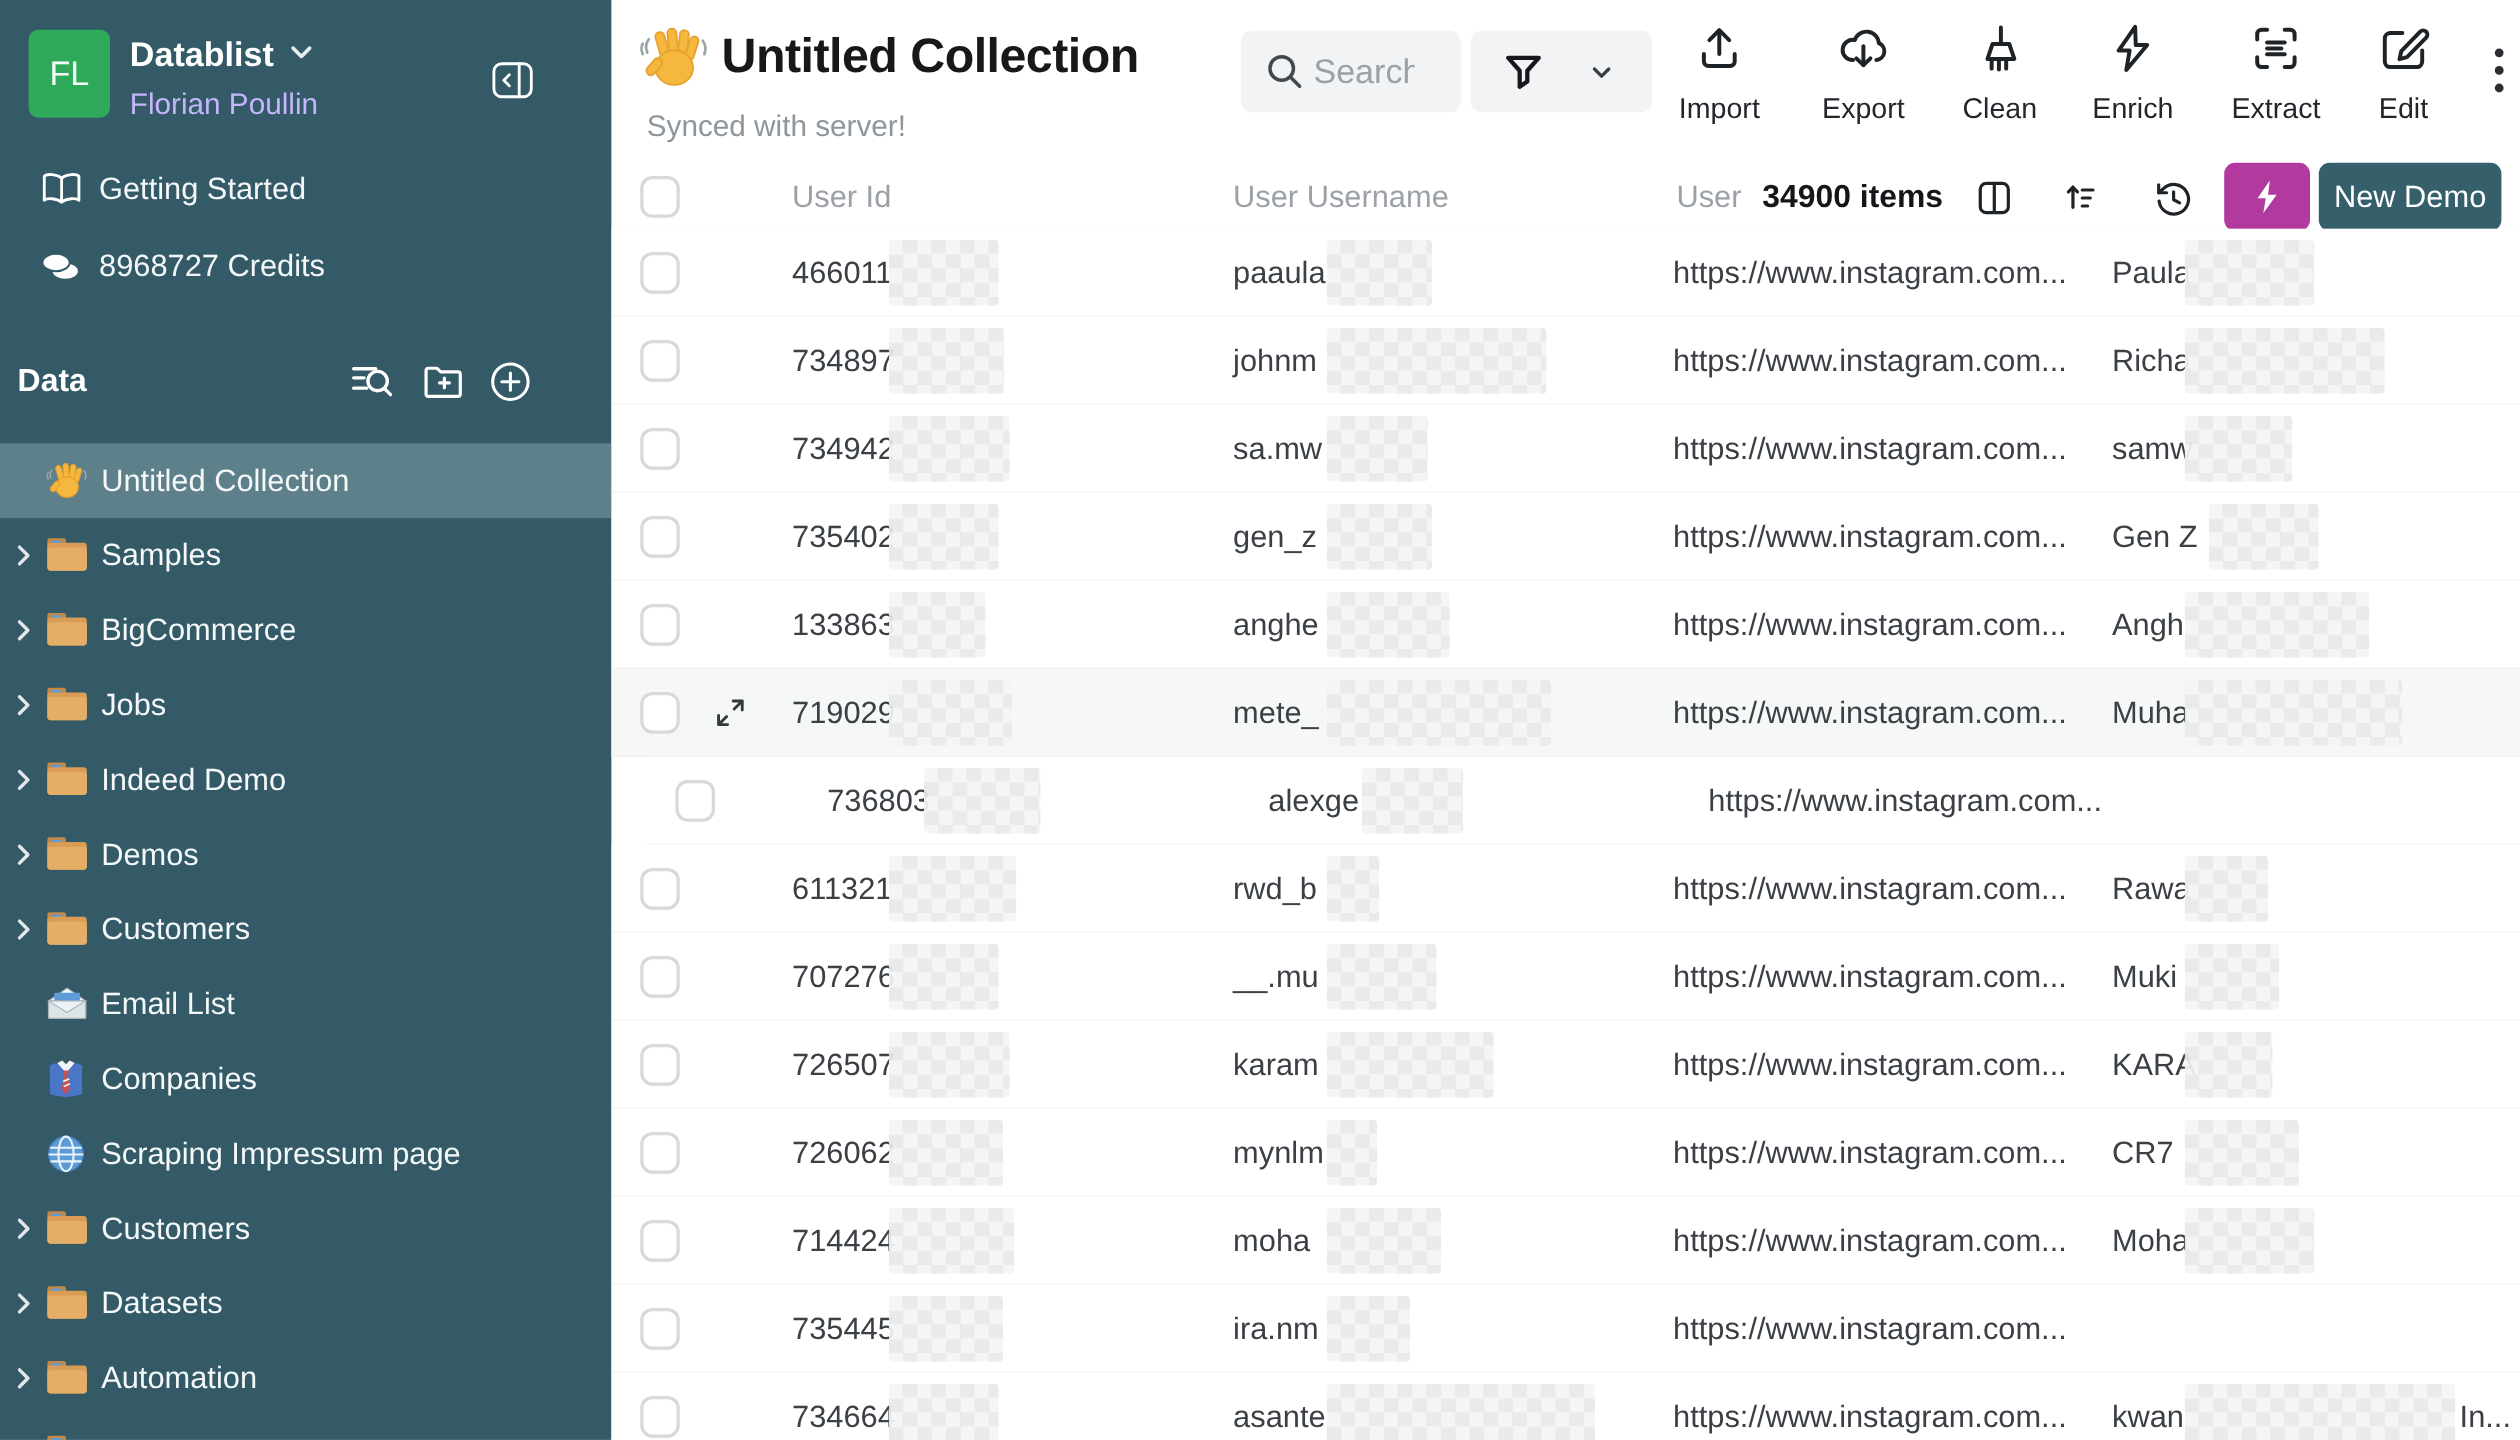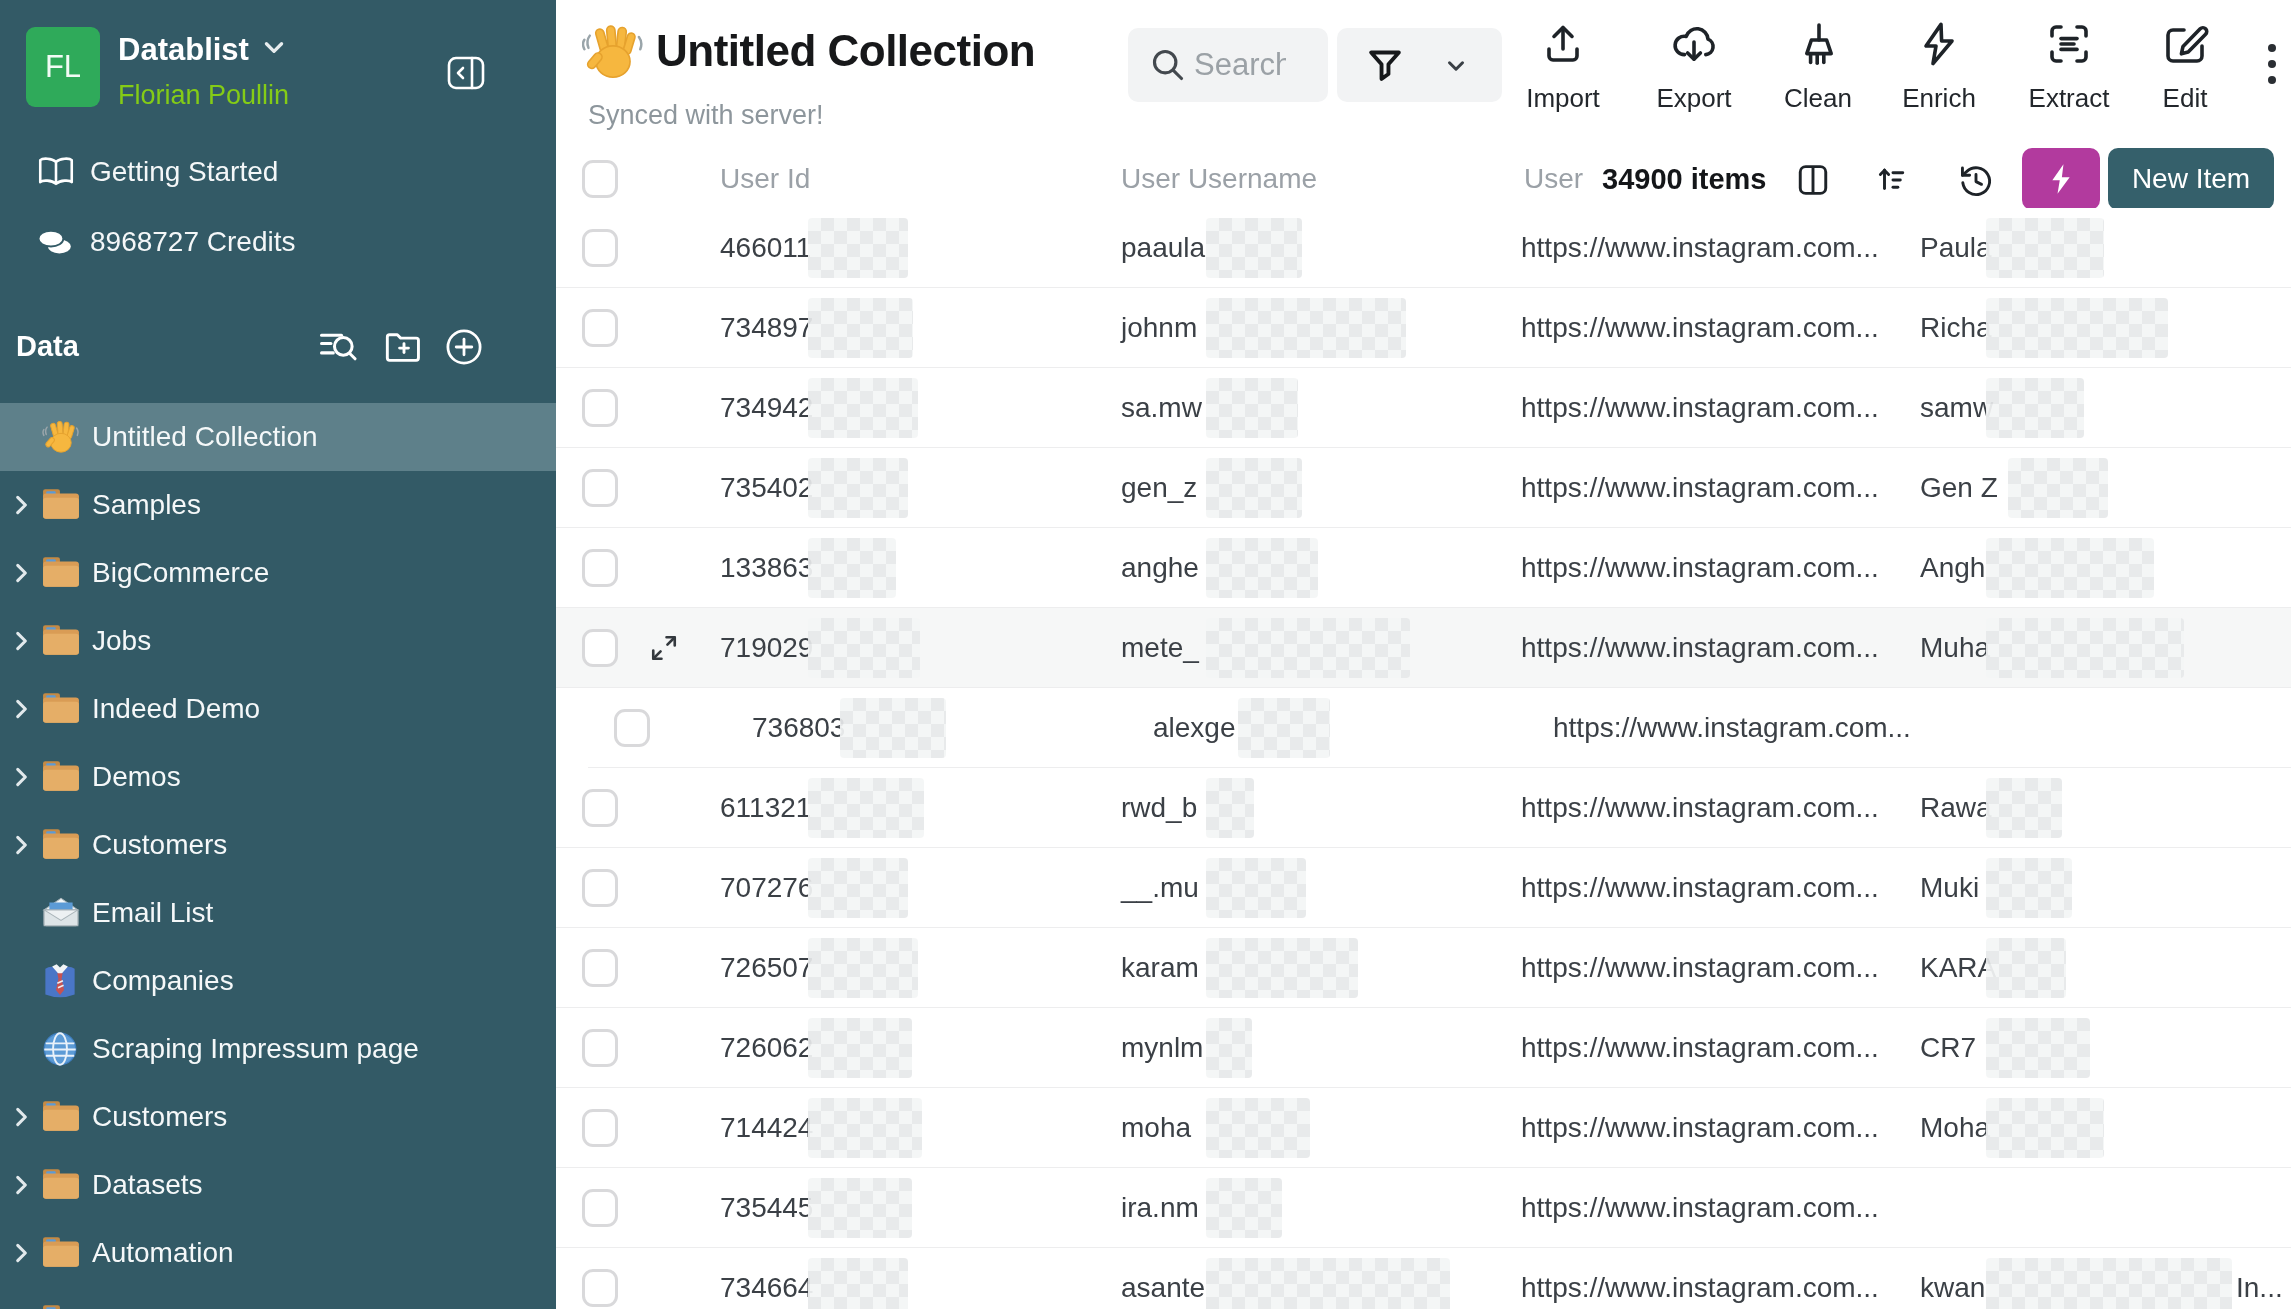--- a/index.html
+++ b/index.html
@@ -3,21 +3,21 @@
 <meta charset="utf-8">
 <style>
   html,body{margin:0;padding:0;background:#fff;}
   body{width:2291px;height:1309px;overflow:hidden;position:relative;
        font-family:"Liberation Sans",sans-serif;-webkit-font-smoothing:antialiased;}
   
   #sidebar{position:absolute;left:0;top:0;width:556px;height:1309px;background:#335A66;}
   .avatar{position:absolute;left:26px;top:27px;width:74px;height:80px;border-radius:9px;
           background:#2FAA5A;color:#F2FBF5;font-size:31px;display:flex;align-items:center;justify-content:center;}
   .ws-name{position:absolute;left:118px;top:32px;color:#fff;font-size:31px;font-weight:bold;display:flex;align-items:center;gap:12px;}
-  .ws-user{position:absolute;left:118px;top:80px;color:#84cc16;font-size:27px;}
+  .ws-user{position:absolute;left:118px;top:80px;color:#c4b5fd;font-size:27px;}
   .collapse-btn{position:absolute;left:447px;top:56px;width:38px;height:34px;cursor:pointer;}
   .nav-item{position:absolute;left:0;width:464px;height:64px;display:flex;align-items:center;cursor:pointer;}
   .nav-item .nicon{position:absolute;left:38px;width:38px;height:34px;display:flex;align-items:center;}
   .nav-item .nlabel{position:absolute;left:90px;color:#F4F7F8;font-size:28px;white-space:nowrap;}
   .data-head{position:absolute;left:0;top:322px;width:556px;height:56px;}
   .data-label{position:absolute;left:16px;top:8px;color:#fff;font-size:29px;font-weight:bold;}
   .dh-icon{position:absolute;top:5px;width:40px;height:40px;cursor:pointer;}
   .s-item{position:absolute;left:0;width:556px;height:68px;cursor:pointer;}
   .s-item.selected{background:#5E808A;}
   .s-item .chev{position:absolute;left:10px;top:22px;width:22px;height:24px;}
@@ -425,21 +425,21 @@
         <path d="M3.7 4.2v6h6"></path>
           <path d="M4 16.5A11.2 11.2 0 1 0 7.4 7L3.7 10.2"></path>
           <path d="M15 9.5v6l4.6 2.3"></path>
       </svg>
     </span>
     <span class="magic-btn">
       <svg viewBox="0 0 21 26" fill="#fff">
           <path d="M12.5 1 3.5 14h6L7.7 25 17.5 11.5h-6.3z"></path>
         </svg>
     </span>
-    <span class="newitem-btn">New Item</span>
+    <span class="newitem-btn">New Demo</span>
   </div>
   <div class="thead-border"></div>
 
   <div id="rows">
       <div class="trow" style="top: 208px;">
         <span class="chk"></span>
         <span class="cell c-id">466011</span>
         <span class="px" style="left: 252px; width: 100px;"></span>
         <span class="cell c-user">paaula</span>
         <span class="px" style="left: 650px; width: 96px;"></span>

